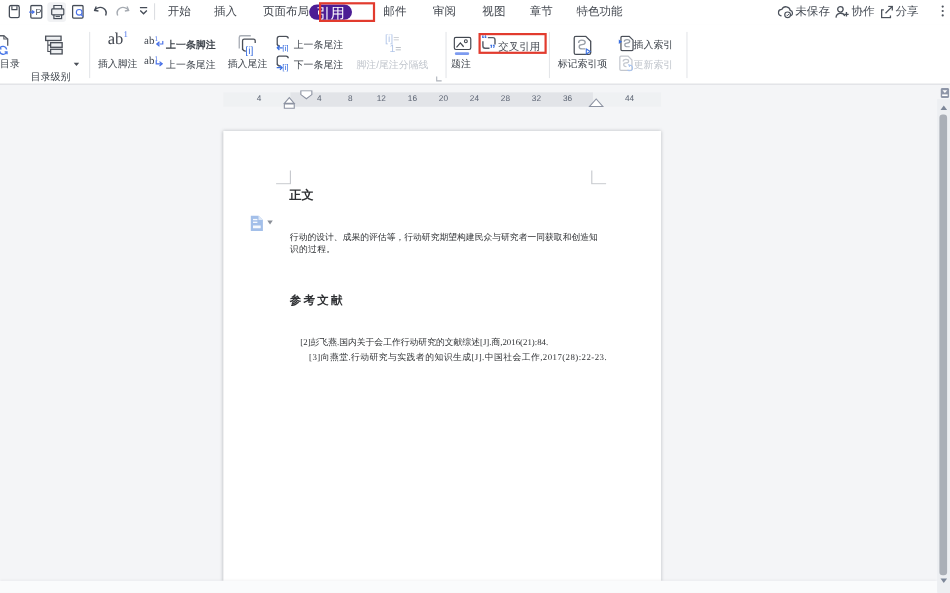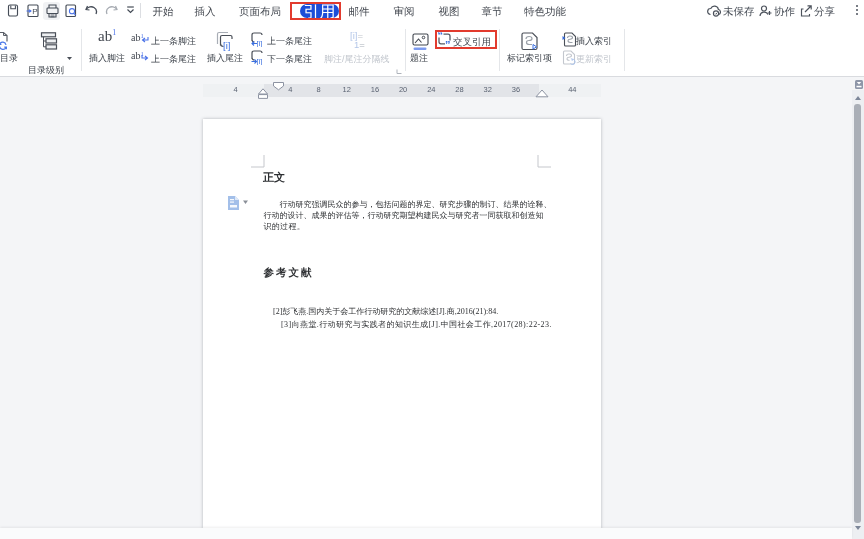--- a/index.html
+++ b/index.html
@@ -1,20 +1,20 @@
 <!DOCTYPE html>
 <html><head><meta charset="utf-8">
 <style>
 html,body{margin:0;padding:0;}
 #app{position:relative;width:864px;height:539px;overflow:hidden;background:#f4f5f7;font-family:"Liberation Sans",sans-serif;}
 .abs{position:absolute;}
 
 #topbar{position:absolute;left:0;top:0;width:864px;height:22px;background:#fff;}
 .tab{position:absolute;top:0;height:22px;line-height:23px;font-size:10.5px;color:#42474f;text-align:center;}
-#pill{position:absolute;left:300px;top:3.5px;width:39px;height:14px;background:#1d4ed8;border-radius:7px;color:#fff;font-size:16px;line-height:15px;text-align:center;}
+#pill{position:absolute;left:281px;top:3.5px;width:39px;height:14px;background:#4c1d95;border-radius:7px;color:#fff;font-size:13px;line-height:15px;text-align:center;}
 .redbox{position:absolute;border:2.3px solid #e23b2e;background:transparent;z-index:5;}
 .qicon{position:absolute;top:4px;}
 .tr-item{position:absolute;top:0;height:22px;line-height:23px;font-size:10.5px;color:#474d56;}
 
 #ribbon{position:absolute;left:0;top:22px;width:864px;height:54px;background:#fff;border-bottom:1px solid #d9dbdf;}
 .rlabel{position:absolute;font-size:9px;color:#3d434b;white-space:nowrap;}
 .dis{color:#c0c5cc;}
 .rsep{position:absolute;top:29px;width:1px;height:42px;background:#e4e6e9;}
 
 #ruler{position:absolute;left:203px;top:84px;width:398px;height:13px;background:#eff1f3;}
@@ -69,21 +69,20 @@
 <svg class="abs" style="left:227px;top:196px;" width="22" height="14" viewBox="0 0 22 14">
   <path d="M1 0 h7 l4 4 v10 h-11 z" fill="#a3bfe9"></path>
   <path d="M8 0 l4 4 h-4 z" fill="#dfe9f7"></path>
   <rect x="3" y="3" width="4" height="1.2" fill="#fff" opacity=".9"></rect>
   <rect x="3" y="5.5" width="4" height="1.2" fill="#fff" opacity=".9"></rect>
   <rect x="3" y="9" width="7" height="2.5" fill="#fff" opacity=".9"></rect>
   <path d="M16 4.5 h5 l-2.5 3.5 z" fill="#8a8f98"></path>
 </svg>
 
 <div class="abs doc" style="left:263px;top:170px;font-size:11px;font-weight:bold;">正文</div>
-<div class="abs doc" style="left:279.5px;top:198.5px;font-size:8px;">行动研究强调民众的参与，包括问题的界定、研究步骤的制订、结果的诠释、</div>
 <div class="abs doc" style="left:263.5px;top:209.5px;font-size:8px;">行动的设计、成果的评估等，行动研究期望构建民众与研究者一同获取和创造知</div>
 <div class="abs doc" style="left:263.5px;top:220.7px;font-size:8px;letter-spacing:0.3px;">识的过程。</div>
 <div class="abs doc" style="left:263.5px;top:265.8px;font-size:10.5px;font-weight:bold;letter-spacing:2px;">参考文献</div>
 <div class="abs doc" style="left:273px;top:306px;font-size:8px;">[2]彭飞燕.国内关于会工作行动研究的文献综述[J].商,2016(21):84.</div>
 <div class="abs doc" style="left:281px;top:318.5px;font-size:8px;letter-spacing:0.41px;">[3]向燕堂.行动研究与实践者的知识生成[J].中国社会工作,2017(28):22-23.</div>
 
 <div id="scrollcol"></div>
 <div id="thumb"></div>
 <svg class="abs" style="left:854.5px;top:79.5px;" width="8" height="9" viewBox="0 0 8 9">
   <rect x="0" y="0" width="8" height="9" rx="1.5" fill="#8e96a8"></rect>
@@ -189,21 +188,21 @@
   <path d="M3.5 4.8 v10 h2.5 M3.5 9 h2.5" fill="none" stroke="#4a4f58" stroke-width="1"></path>
 </svg>
 <div class="rsep" style="left:80.5px;"></div>
 
 <div class="abs" style="left:98px;top:28px;width:26px;height:20px;font-family:'Liberation Serif',serif;font-size:15px;color:#41464f;">ab<span style="font-size:8px;color:#4a72e8;position:relative;top:-6px;">1</span></div>
 <div class="rlabel" style="left:89px;top:52px;">插入脚注</div>
 <div class="abs" style="left:131px;top:32px;font-family:'Liberation Serif',serif;font-size:10px;color:#41464f;">ab<span style="font-size:6.5px;color:#4a72e8;position:relative;top:-3px;">1</span></div>
 <svg class="abs" style="left:141px;top:36.5px;" width="8" height="7" viewBox="0 0 8 7">
       <path d="M7 0 v3 h-5 M4 1 L1.5 3 L4 5" fill="none" stroke="#4a72e8" stroke-width="1.1"></path>
     </svg>
-<div class="rlabel" style="left:151px;top:34.5px;">上一条脚注</div>
+<div class="rlabel" style="left:151px;top:34.5px;font-weight:bold;">上一条脚注</div>
 <div class="abs" style="left:131px;top:50px;font-family:'Liberation Serif',serif;font-size:10px;color:#41464f;">ab<span style="font-size:6.5px;color:#4a72e8;position:relative;top:-3px;">1</span></div>
 <svg class="abs" style="left:141px;top:54.5px;" width="8" height="7" viewBox="0 0 8 7">
       <path d="M1 0 v3 h5 M4 1 L6.5 3 L4 5" fill="none" stroke="#4a72e8" stroke-width="1.1"></path>
     </svg>
 <div class="rlabel" style="left:151px;top:52.5px;">上一条尾注</div>
 
 <svg class="abs" style="left:216px;top:31px;" width="20" height="20" viewBox="0 0 20 20">
   <path d="M1.5 13 V3 Q1.5 1.5 3 1.5 H12" fill="none" stroke="#a8adb5" stroke-width="1.2"></path>
   <path d="M4.5 14.5 V6 Q4.5 4.5 6 4.5 H14.5 Q16 4.5 16 6 V8 M4.5 12.5 Q4.5 15.5 7.5 15.5" fill="none" stroke="#4a4f58" stroke-width="1.2"></path>
   <text x="7" y="18" font-size="9.5" font-family="Liberation Sans" fill="#3a6fe0">[i]</text>

